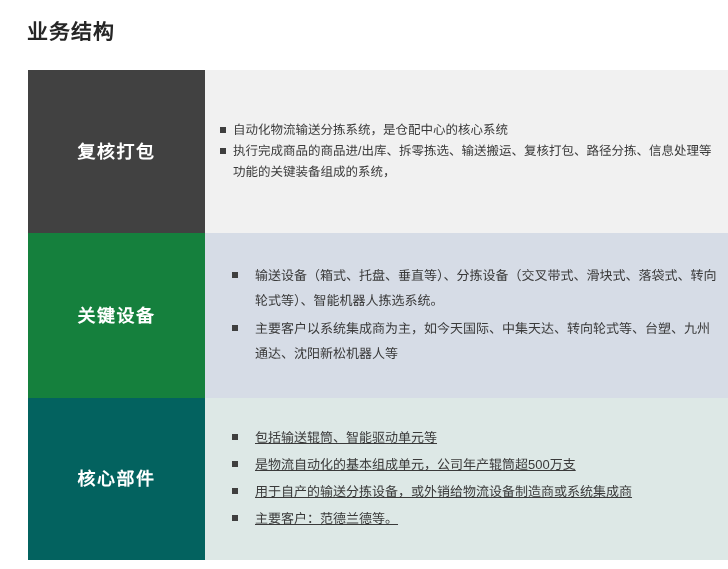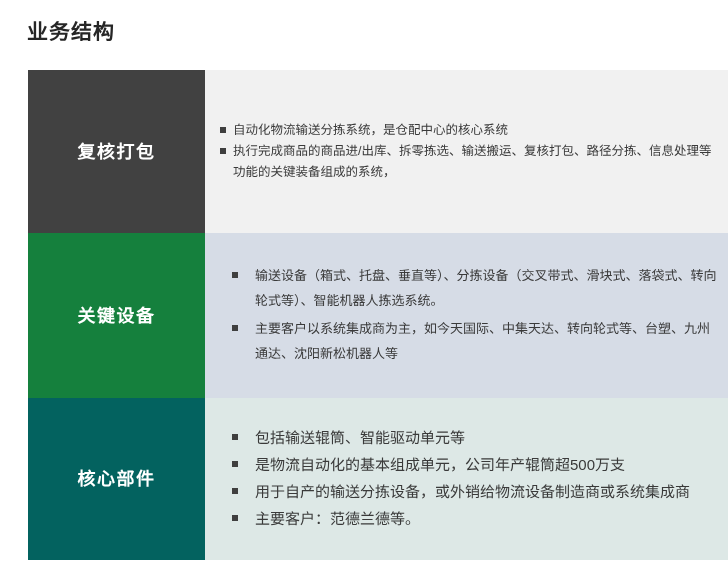--- a/index.html
+++ b/index.html
@@ -111,21 +111,21 @@
 
   
   .row-1 .bullet-list { padding-left: 27px; }
   .row-1 .bullet-body { margin-left: 17px; }
   .row-1 .bullet-item { font-size: 13px; line-height: 25px; margin-bottom: 3px; }
   .row-1 .bullet-mark { margin-top: 9px; }
 
   
   .row-2 .bullet-list { padding-left: 27px; }
   .row-2 .bullet-body { margin-left: 17px; }
-  .row-2 .bullet-item { font-size: 15px; line-height: 25px; margin-bottom: 2px; }
+  .row-2 .bullet-item { font-size: 13px; line-height: 25px; margin-bottom: 2px; text-decoration: underline; }
   .row-2 .bullet-mark { margin-top: 9px; }
 </style>
 </head>
 <body>
 
 <div class="page-title">业务结构</div>
 
 <div class="biz-table">
 
   <div class="biz-row row-0">

